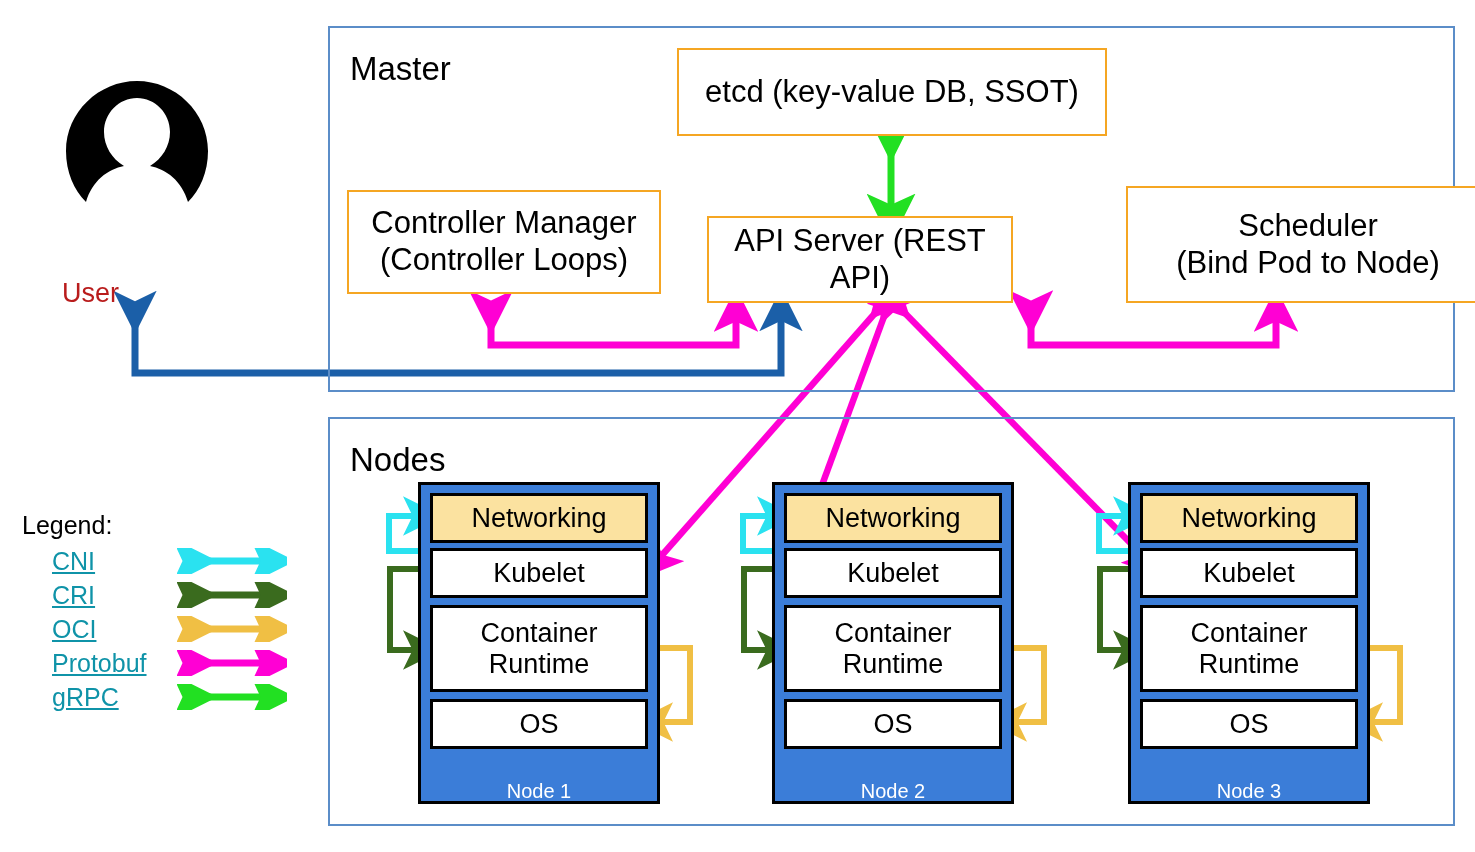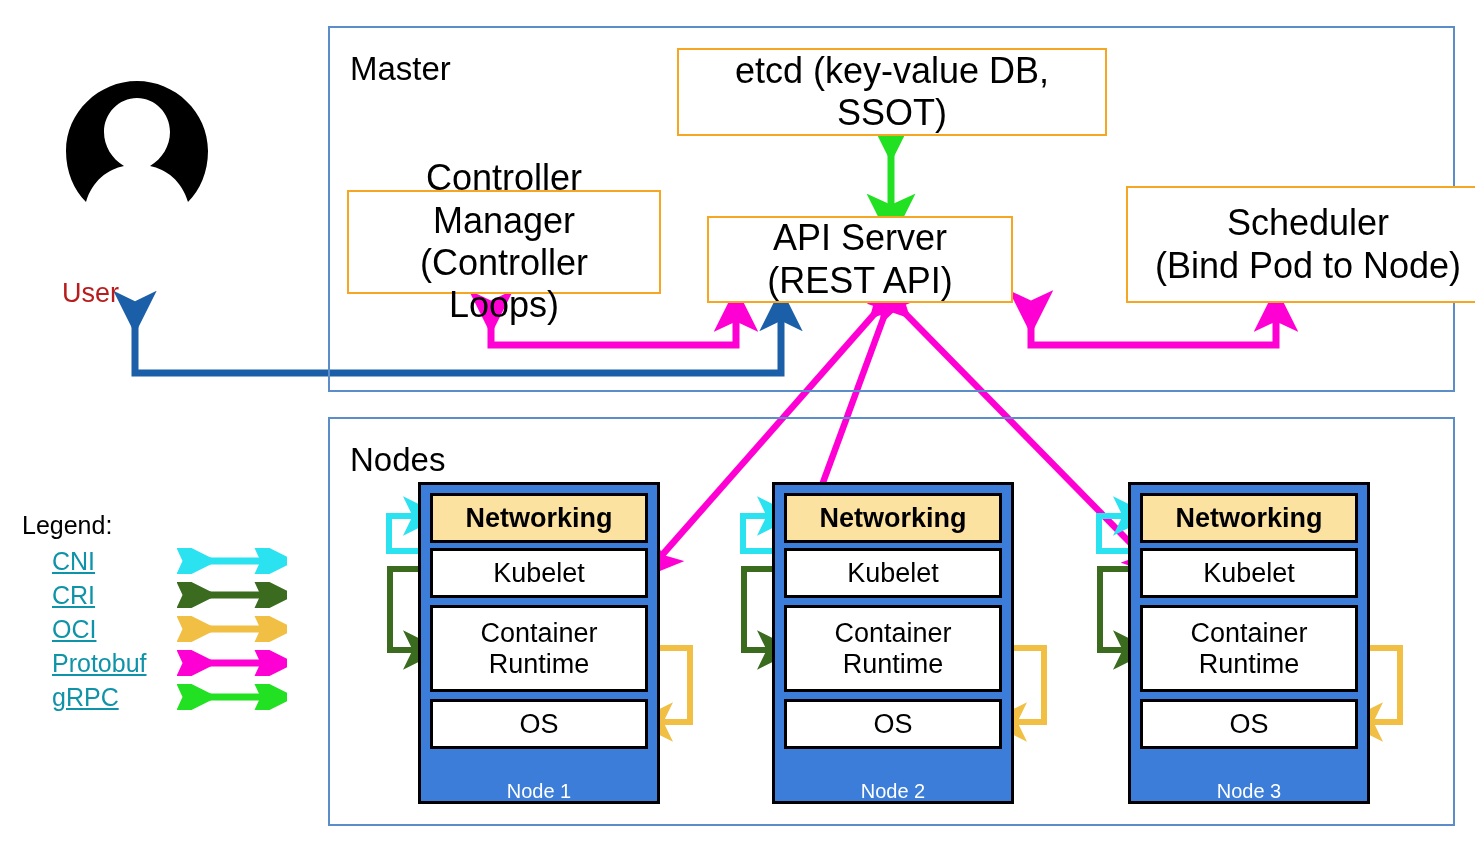--- a/index.html
+++ b/index.html
@@ -44,21 +44,21 @@
   
   .master-box {
     position: absolute;
     border: 2px solid #f5a623;
     background: #ffffff;
     box-sizing: border-box;
     display: flex;
     align-items: center;
     justify-content: center;
     text-align: center;
-    font-size: 36px;
+    font-size: 31px;
     color: #000000;
     line-height: 1.18;
     padding: 2px 19px;
   }
 
   
   .node-box {
     position: absolute;
     background: #3b7dd8;
     border: 3px solid #000000;
@@ -76,21 +76,20 @@
     display: flex;
     align-items: center;
     justify-content: center;
     text-align: center;
     font-size: 27px;
     color: #000000;
     line-height: 1.12;
   }
   .node-layer.networking {
     background: #fbe2a0;
-    font-weight: bold;
   }
   .node-caption {
     color: #ffffff;
     font-size: 20px;
     margin-top: 32px;
     line-height: 1;
   }
 
   
   .user-icon {

